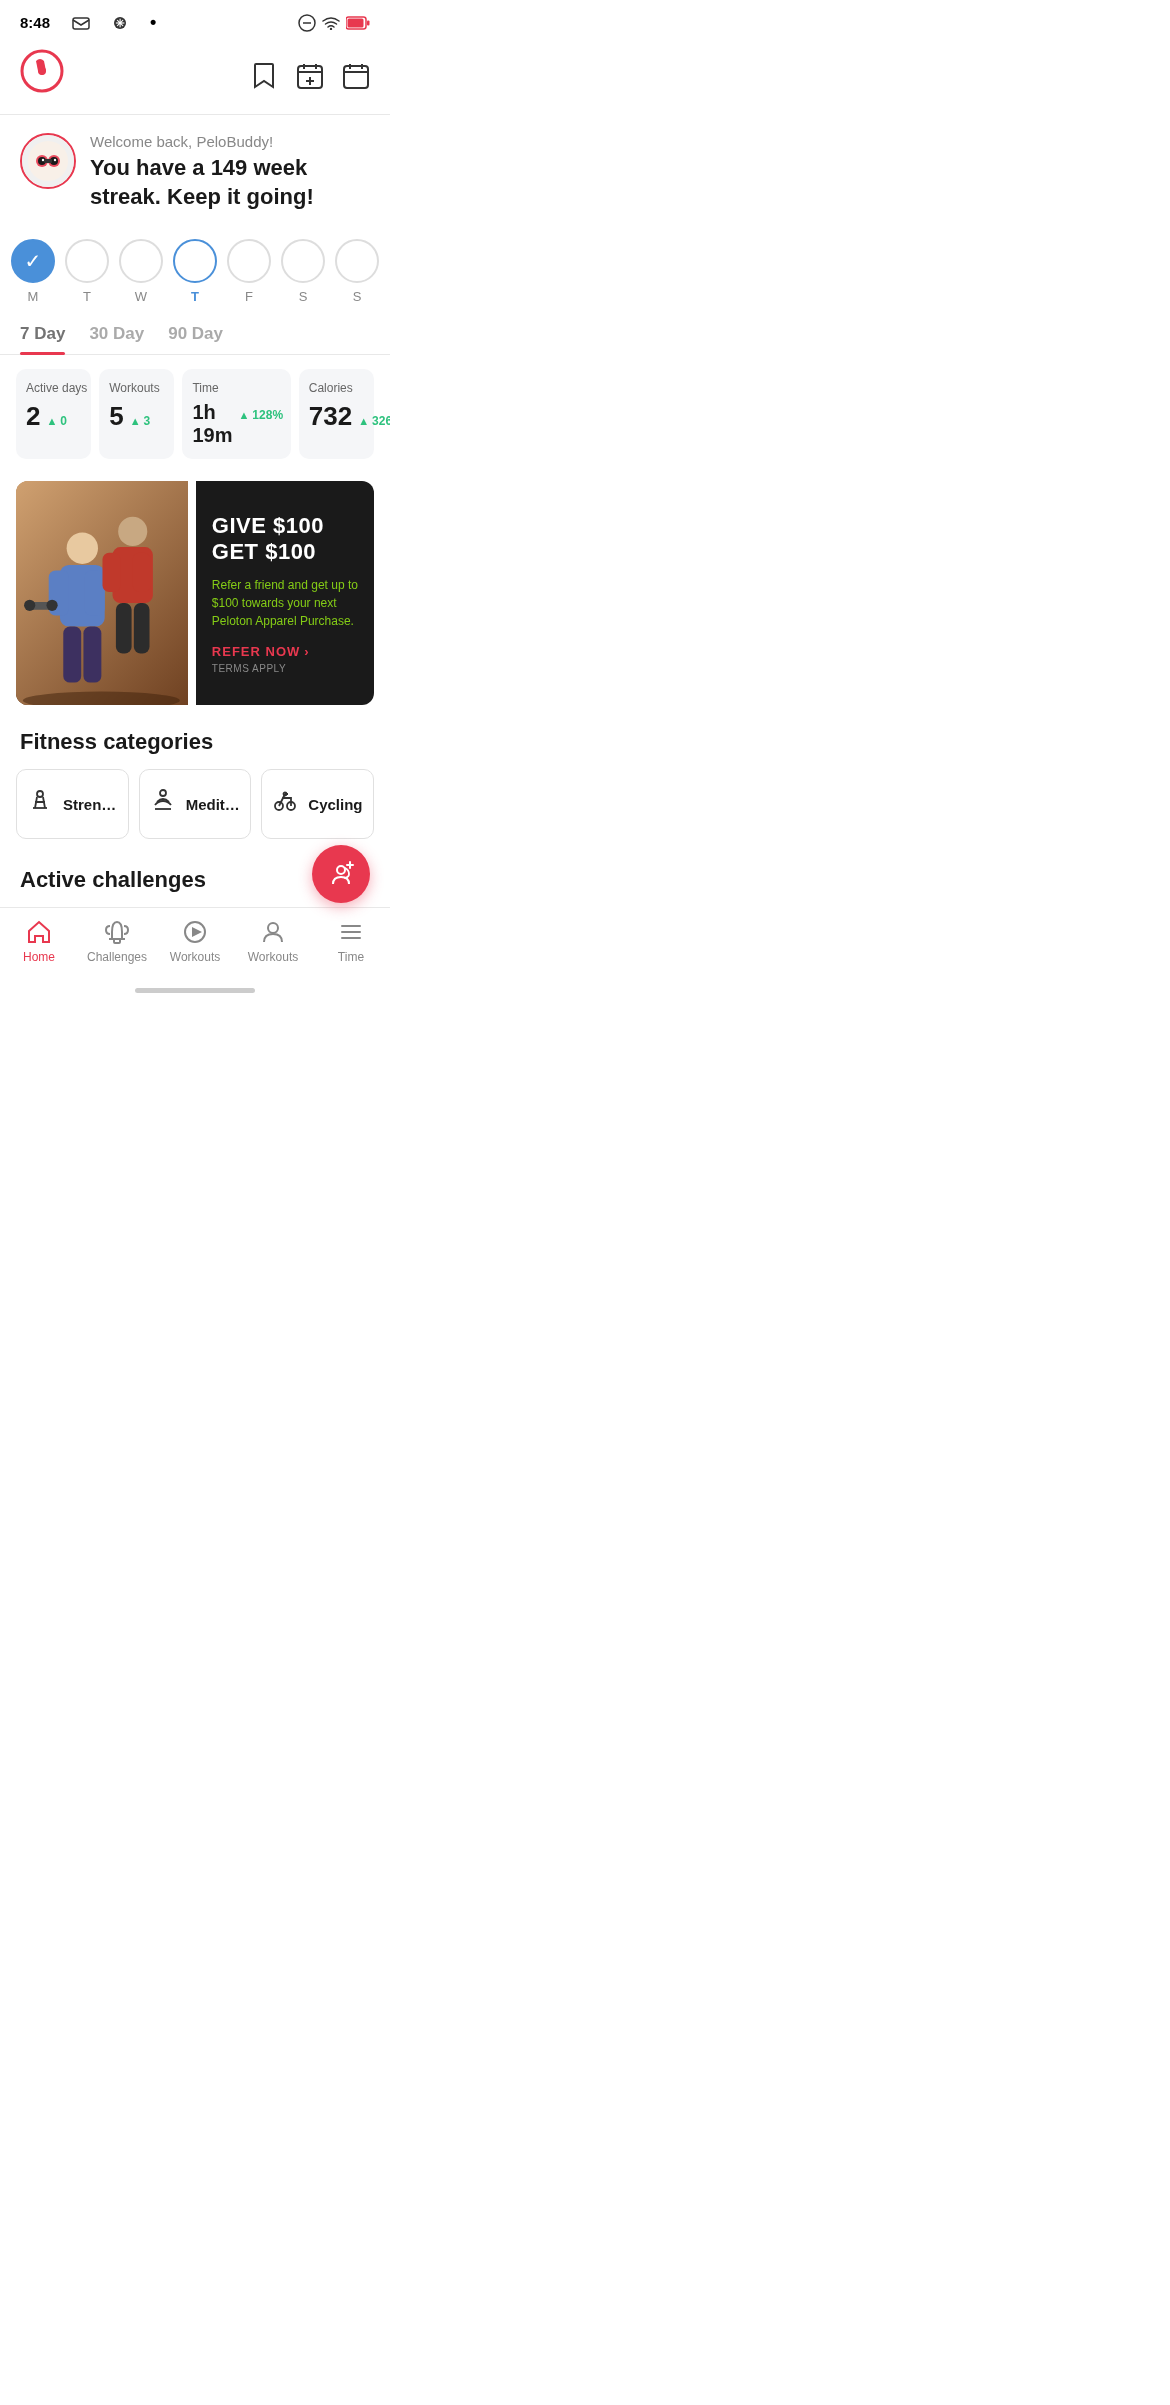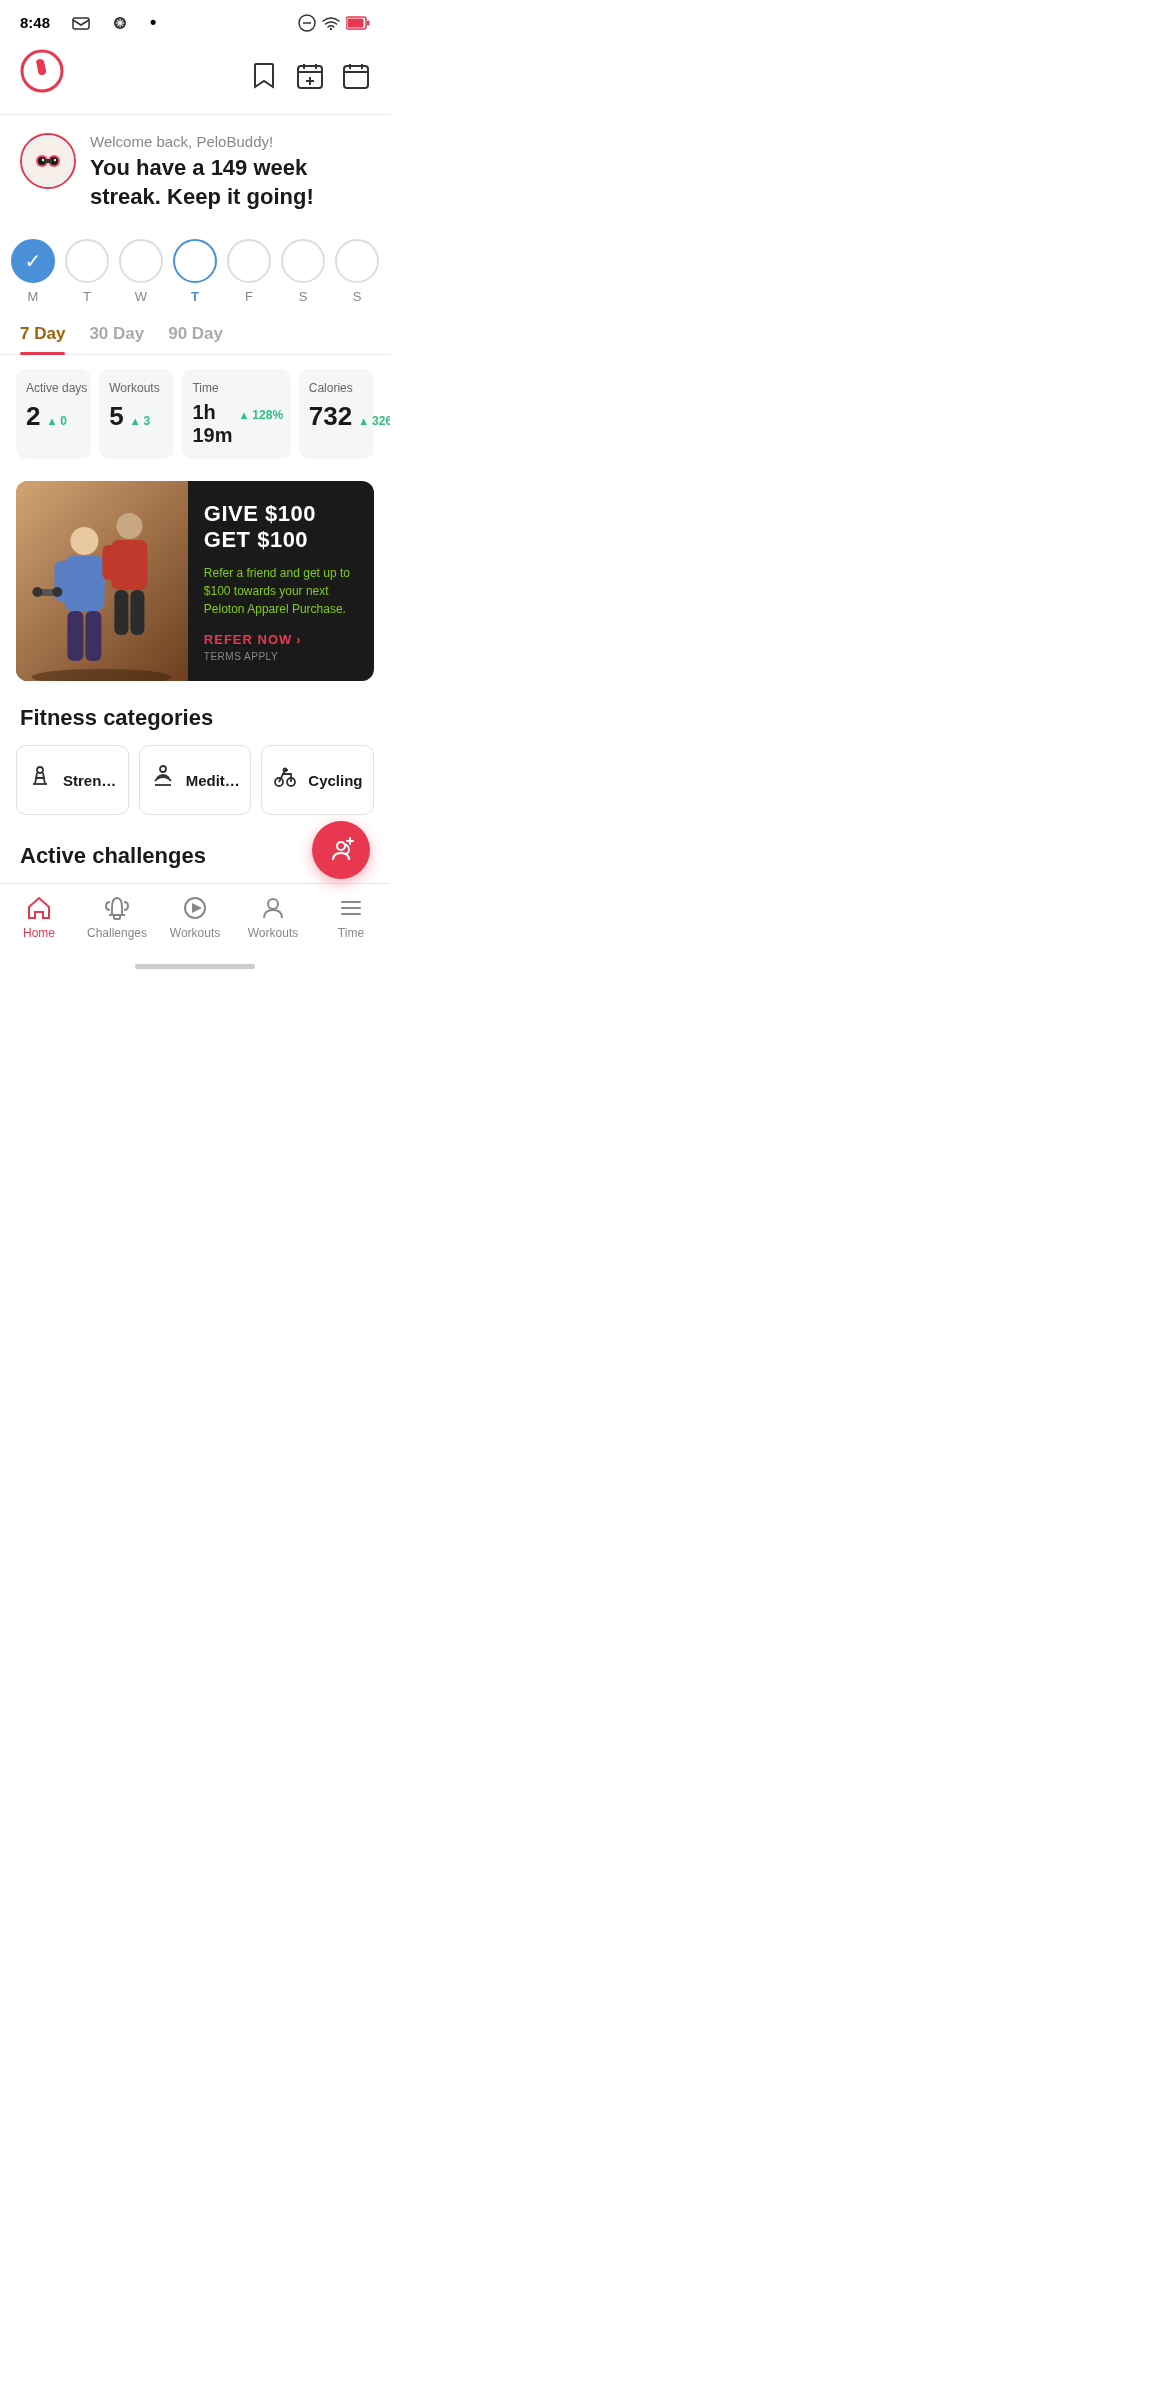--- a/index.html
+++ b/index.html
@@ -121,21 +121,21 @@
     }
     .period-tab {
       font-size: 17px;
       font-weight: 600;
       color: #aaa;
       padding-bottom: 10px;
       cursor: pointer;
       position: relative;
     }
     .period-tab.active {
-      color: #a16207;
+      color: #737373;
     }
     .period-tab.active::after {
       content: '';
       position: absolute;
       bottom: -1px; left: 0; right: 0;
       height: 3px;
       background: #e8384f;
       border-radius: 2px;
     }
 
@@ -180,21 +180,22 @@
     }
     .stat-change .arrow { font-size: 11px; }
     .stat-card.wide { flex: 1.6; }
 
     
     .promo-banner {
       margin: 8px 16px 16px;
       border-radius: 12px;
       overflow: hidden;
       display: flex;
-      height: 200px;
+      height: 224px;
+      gap: 8px;
     }
     .promo-image {
       width: 48%;
       background: linear-gradient(135deg, #c9a882 0%, #8b6347 50%, #6b4226 100%);
       position: relative;
       overflow: hidden;
     }
     .promo-image-people {
       width: 100%; height: 100%;
       background: linear-gradient(160deg, #c4956b 0%, #9b6b3a 40%, #7a4f28 70%, #5c3318 100%);

